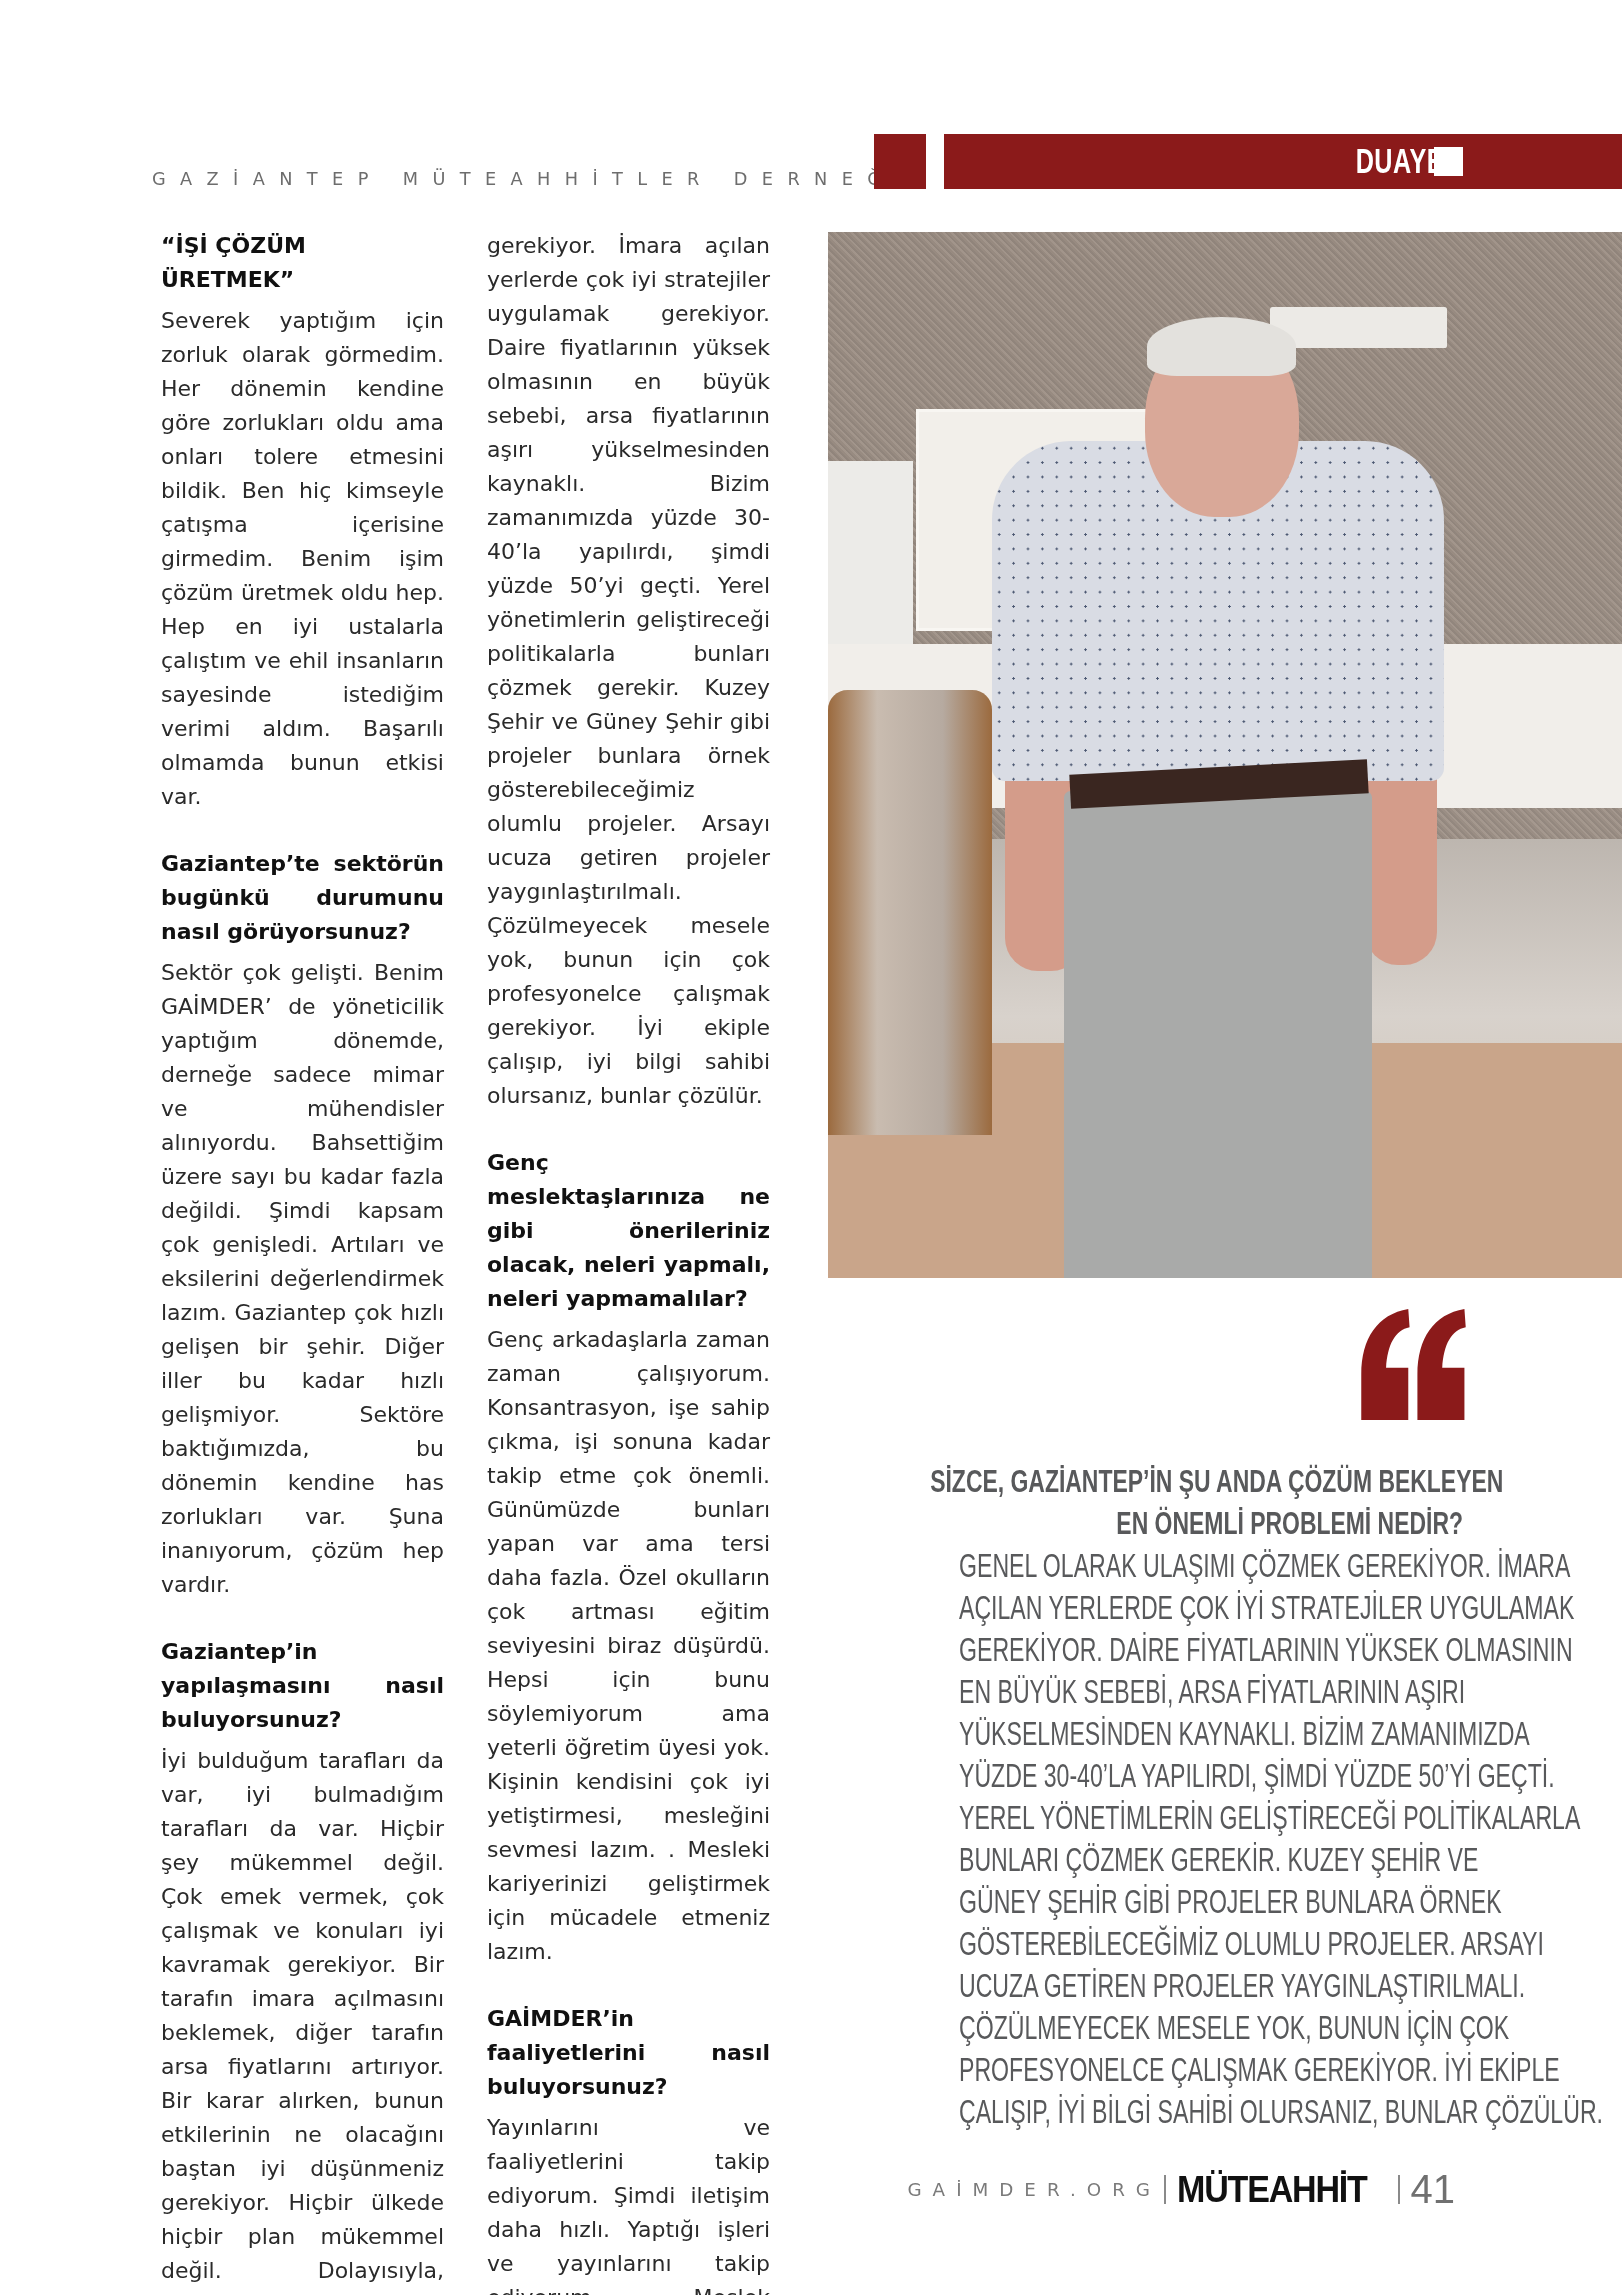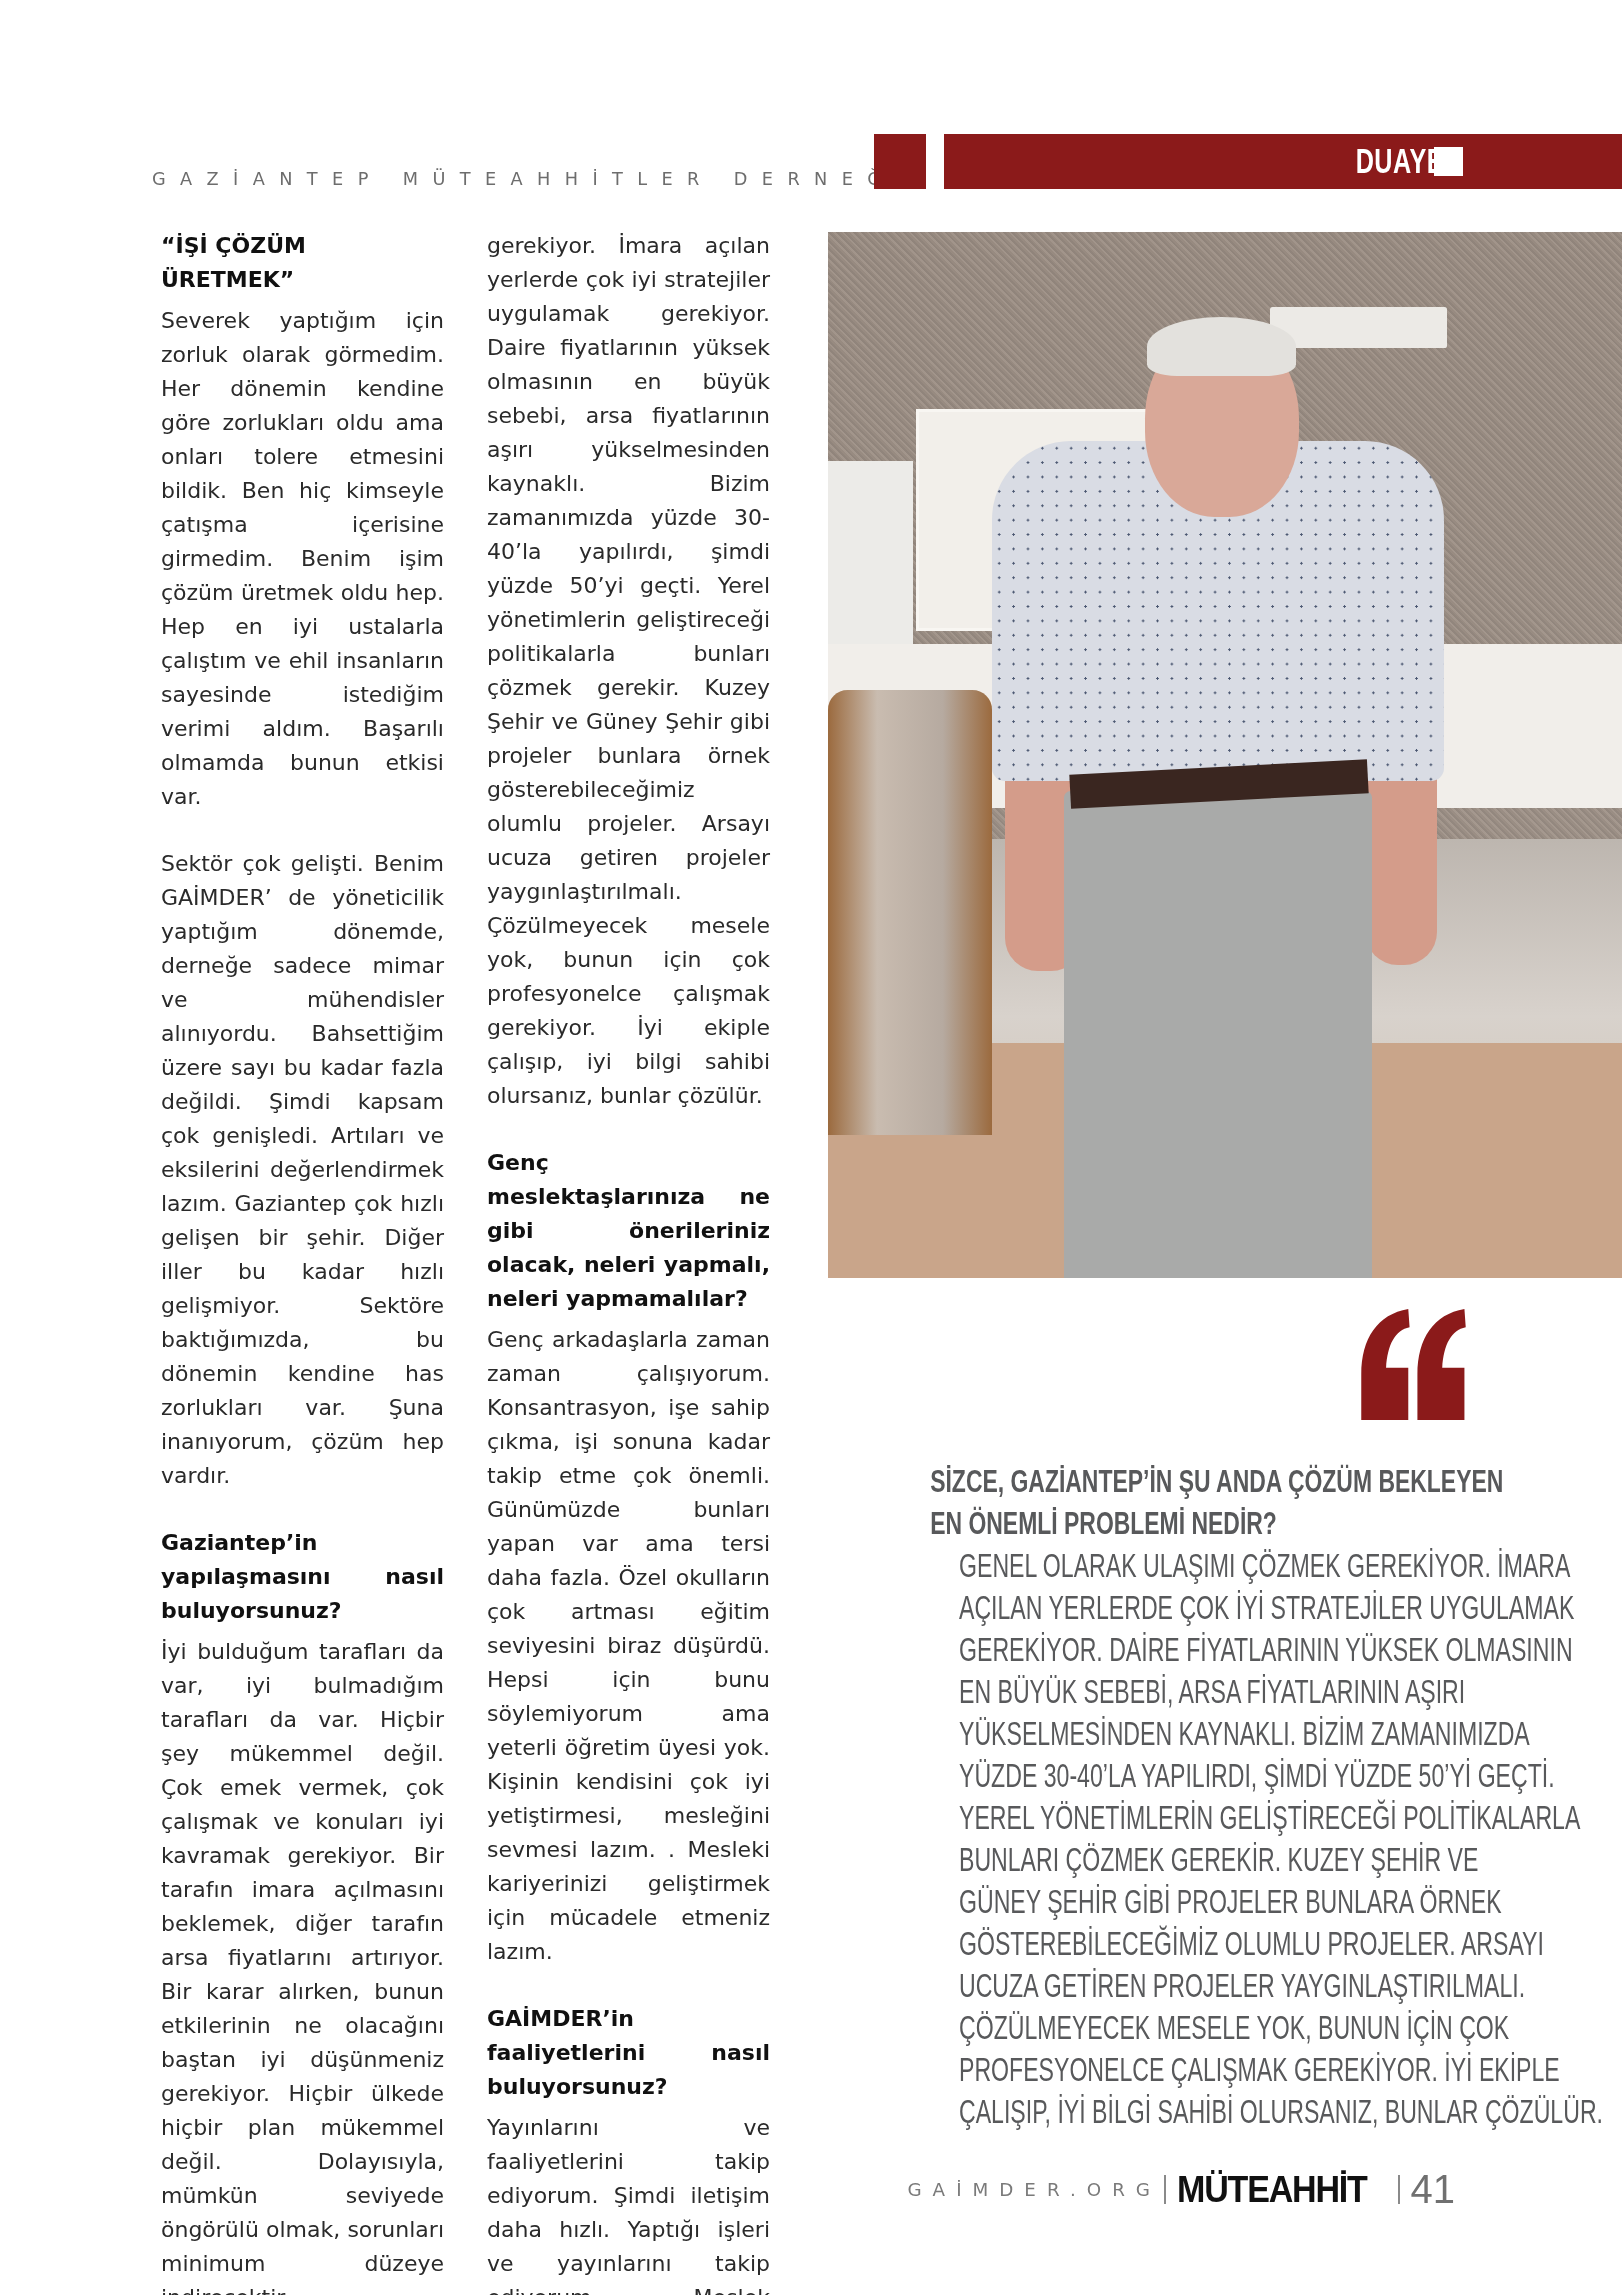--- a/index.html
+++ b/index.html
@@ -40,21 +40,21 @@
   .photo .person-hair { position:absolute; left:319px; top:85px; width:149px; height:59px; background:#e3e1dd; border-radius:50% 50% 20% 20%; }
   .photo .shirt { position:absolute; left:164px; top:209px; width:452px; height:340px; background:#d8dbe3; border-radius:79px 79px 13px 13px;
            background-image:radial-gradient(#4a5670 1px, transparent 1.3px); background-size:14.4px 14.4px; background-color:#d9dce4; }
   .photo .belt { position:absolute; left:242px; top:535px; width:298px; height:34px; background:#3a2620; transform:rotate(-3deg); }
   .photo .pants { position:absolute; left:236px; top:559px; width:308px; height:497px; background:#a9aaa9; border-radius:6.5px; }
   .photo .arm-l { position:absolute; left:177px; top:458px; width:79px; height:281px; background:#d49c8a; border-radius:33px; }
   .photo .arm-r { position:absolute; left:537px; top:458px; width:72px; height:275px; background:#d49c8a; border-radius:33px; }
 
   
   .qmark { position:absolute; left:1361px; top:1309px; width:105px; height:111px; }
-  .pull-q { position:absolute; right:160px; top:1461px; width:720px; color:#58595b;
+  .pull-q { position:absolute; right:160px; top:1461px; width:720px; text-align:right; color:#58595b;
             font-family:"Liberation Sans Narrow","Liberation Sans", sans-serif; }
   .pull-q .head { font-weight:bold; font-size:31px; line-height:42px; transform:scaleX(0.74); transform-origin:right top; white-space:nowrap; }
   .pull-q .line { font-size:33px; line-height:42px; transform:scaleX(0.70); transform-origin:right top; white-space:nowrap; }
 
   
   .ftr { position:absolute; right:168px; top:2167px; display:flex; align-items:center; white-space:nowrap; }
   .ftr .site { font-size:18.3px; letter-spacing:11px; color:#7a7a7a; }
   .ftr .sep { width:2px; height:29px; background:#8a8a8a; margin:0 11.8px 0 2.6px; }
   .ftr .brand { font-family:"Liberation Sans", sans-serif; font-weight:bold; font-size:37px; color:#111; letter-spacing:-1.3px;
                 transform:scaleX(0.92); transform-origin:left center; }
@@ -69,20 +69,21 @@
 <div class="hdr-block2"></div>
 <div class="hdr-title">DUAYEN</div>
 <div class="hdr-square"></div>
 
 <div class="col col1">
   <div class="sec">
     <p class="kicker">“İŞİ ÇÖZÜM ÜRETMEK”</p>
     <p>Severek yaptığım için zorluk olarak görmedim. Her dönemin kendine göre zorlukları oldu ama onları tolere etmesini bildik. Ben hiç kimseyle çatışma içerisine girmedim. Benim işim çözüm üretmek oldu hep. Hep en iyi ustalarla çalıştım ve ehil insanların sayesinde istediğim verimi aldım. Başarılı olmamda bunun etkisi var.</p>
   </div>
   <div class="sec">
+    <p class="q">Gaziantep’te sektörün bugünkü durumunu nasıl görüyorsunuz?</p>
     <p>Sektör çok gelişti. Benim GAİMDER’ de yöneticilik yaptığım dönemde, derneğe sadece mimar ve mühendisler alınıyordu. Bahsettiğim üzere sayı bu kadar fazla değildi. Şimdi kapsam çok genişledi. Artıları ve eksilerini değerlendirmek lazım. Gaziantep çok hızlı gelişen bir şehir. Diğer iller bu kadar hızlı gelişmiyor. Sektöre baktığımızda, bu dönemin kendine has zorlukları var. Şuna inanıyorum, çözüm hep vardır.</p>
   </div>
   <div class="sec">
     <p class="q">Gaziantep’in yapılaşmasını nasıl buluyorsunuz?</p>
     <p>İyi bulduğum tarafları da var, iyi bulmadığım tarafları da var. Hiçbir şey mükemmel değil. Çok emek vermek, çok çalışmak ve konuları iyi kavramak gerekiyor. Bir tarafın imara açılmasını beklemek, diğer tarafın arsa fiyatlarını artırıyor. Bir karar alırken, bunun etkilerinin ne olacağını baştan iyi düşünmeniz gerekiyor. Hiçbir ülkede hiçbir plan mükemmel değil. Dolayısıyla, mümkün seviyede öngörülü olmak, sorunları minimum düzeye indirecektir.</p>
   </div>
 
 </div>
 
 <div class="col col2">

